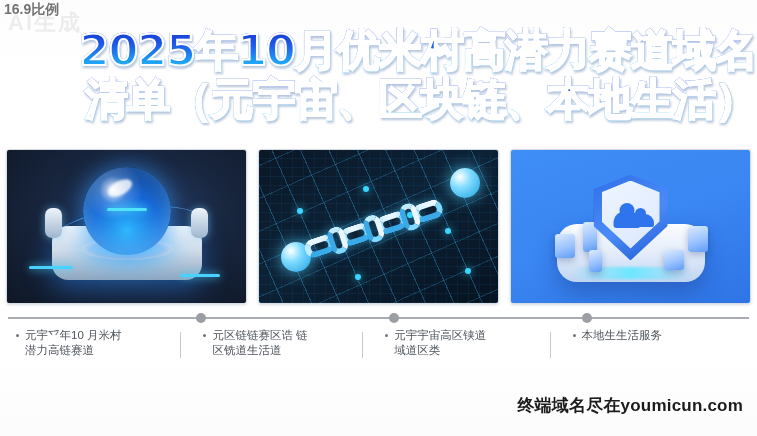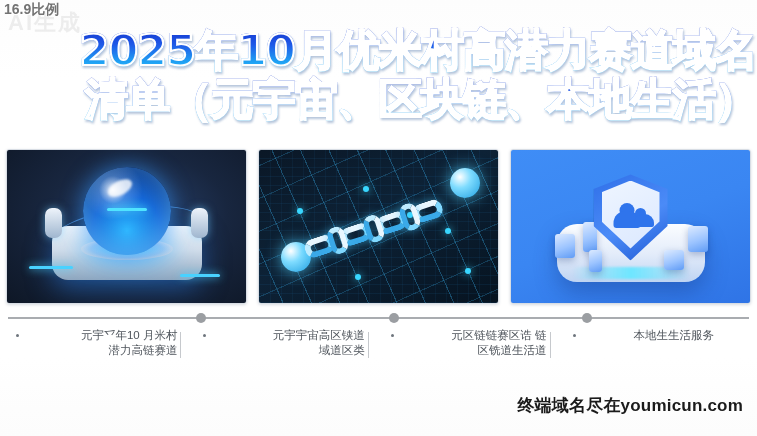--- a/index.html
+++ b/index.html
@@ -200,21 +200,21 @@
     background:#a9acb0; z-index:4;
   }
   .tl-dot{
     position:absolute; top:-4px; width:10px; height:10px; border-radius:50%;
     background:#9b9ea2;
   }
 
   
   .cols{
     position:absolute; left:0; top:328px; width:724px; height:56px;
-    display:flex; z-index:4;text-align:right;
+    display:flex; z-index:4;
   }
   .col{
     position:relative; padding:0 10px 0 16px;
     display:flex; flex-direction:column; gap:2px;
   }
   .col.c1{ width:196px; }
   .col.c2{ width:196px; }
   .col.c3{ width:190px; }
   .col.c4{ width:175px; }
   .col .vdiv{
@@ -314,30 +314,30 @@
 </div>
 
 <div class="cols">
 
   <div class="col c1">
     <div class="bullet">元宇乊年10 月米村
 潜力高链赛道</div>
     <div class="vdiv"></div>
   </div>
 
+  <div class="col c3">
+    <div class="bullet">元区链链赛区诰 链
+区铣道生活道</div>
+    <div class="vdiv"></div>
+  </div>
+
   <div class="col c2">
     <div class="bullet">元宇宇宙高区铗道
 域道区类</div>
     <div class="vdiv"></div>
   </div>
 
-  <div class="col c3">
-    <div class="bullet">元区链链赛区诰 链
-区铣道生活道</div>
-    <div class="vdiv"></div>
-  </div>
-
   <div class="col c4">
     <div class="bullet">本地生生活服务</div>
   </div>
 </div>
 
 <div class="footer">终端域名尽在youmicun.com</div>
 
 </body></html>

